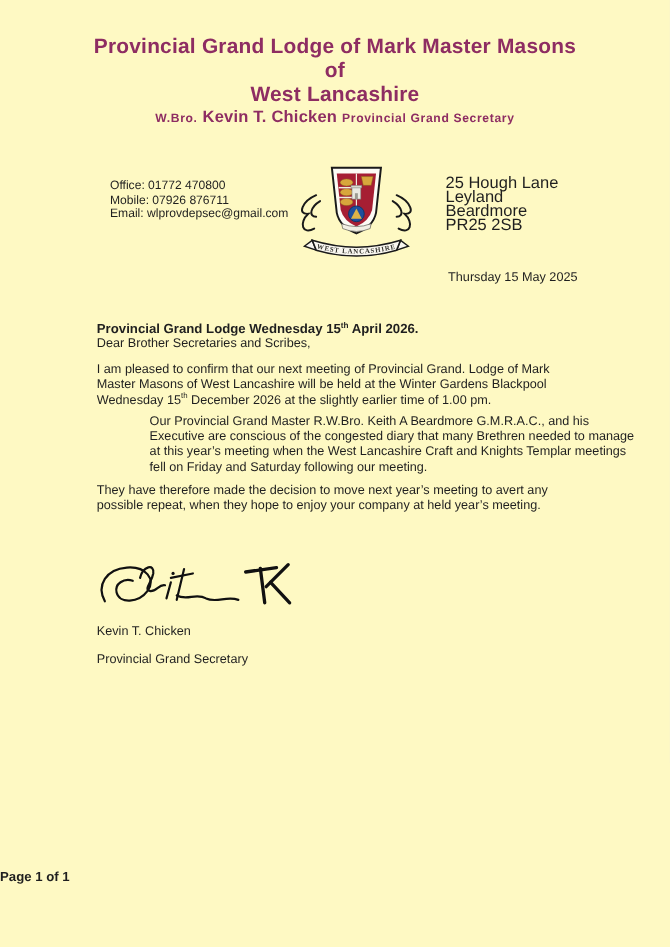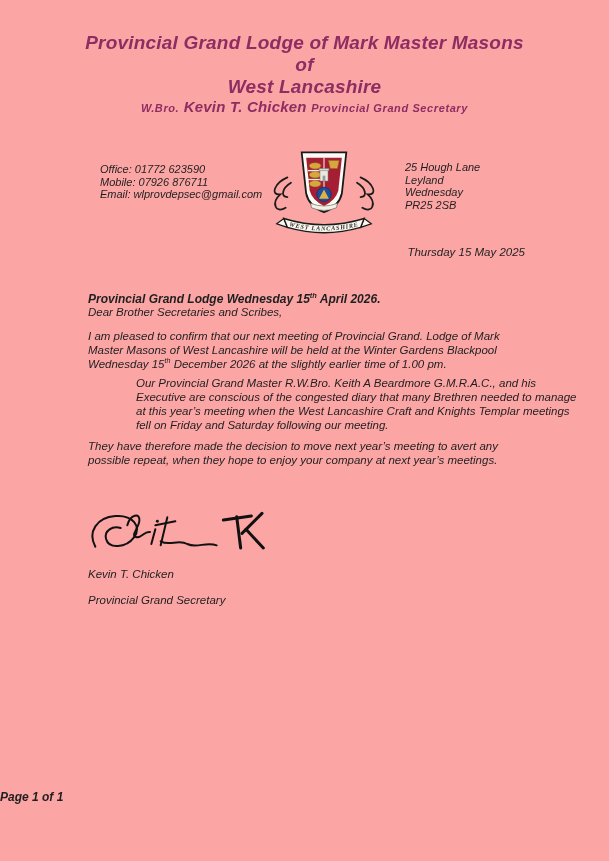--- a/index.html
+++ b/index.html
@@ -1,44 +1,43 @@
 <!DOCTYPE html>
 <html><head>
 <meta charset="utf-8">
 <style>
   html, body { margin:0; padding:0; background:#e9e9e9; }
   .page {
     position: relative;
     width: 609px;
     height: 861px;
     margin: 0 auto;
-    background: #fca5a5;
+    background: #fef9c3;
     font-family: "Liberation Sans", "DejaVu Sans", sans-serif;
     color: #1f1f1f;
     overflow: hidden;
-    font-style: italic;
   }
   
   .header {
     position: absolute; top: 32px; left: 0; right: 0;
     text-align: center; color: #8e2d62;
   }
   .title-line { font-size: 19px; font-weight: bold; line-height: 22px; letter-spacing: .2px; }
   .sec-line { margin-top: 0; }
   .sec-small { font-size: 11px; font-weight: bold; letter-spacing: .6px; }
   .sec-name  { font-size: 15px; font-weight: bold; letter-spacing: .2px; }
   
   .contact {
     position: absolute; top: 163px; left: 100px;
     font-size: 11px; line-height: 12.5px;
   }
   .crest { position: absolute; top: 147px; left: 266px; width: 116px; height: 93px; }
   .address {
     position: absolute; top: 161px; left: 405px;
-    font-size: 11px; line-height: 12.5px;
+    font-size: 15px; line-height: 12.5px;
   }
   
   .dateline {
     position: absolute; top: 246px; left: 88px; width: 437px;
     text-align: right; font-size: 11.5px;
   }
   .subject {
     position: absolute; top: 268px; left: 88px; width: 442px;
     font-size: 12px; font-weight: bold; margin-top: 24px;
   }
@@ -73,21 +72,21 @@
     <div class="title-line">of</div>
     <div class="title-line">West Lancashire</div>
     <div class="sec-line">
       <span class="sec-small">W.Bro.</span>
       <span class="sec-name">Kevin T. Chicken</span>
       <span class="sec-small">Provincial Grand Secretary</span>
     </div>
   </div>
 
   <div class="contact">
-    <div>Office: 01772 623590</div>
+    <div>Office: 01772 470800</div>
     <div>Mobile: 07926 876711</div>
     <div>Email: wlprovdepsec@gmail.com</div>
   </div>
 
   <svg class="crest" viewBox="0 0 130 104" xmlns="http://www.w3.org/2000/svg">
 
     <g stroke="#1a1a1a" stroke-width="2" fill="none" stroke-linecap="round">
       <path d="M24,34 C10,40 4,54 16,53 C6,62 10,75 22,68"></path>
       <path d="M28,40 C18,46 16,56 24,56"></path>
       <path d="M106,34 C120,40 126,54 114,53 C124,62 120,75 108,68"></path>
@@ -124,35 +123,35 @@
     <path d="M20,80 Q65,94 110,80 L106,90 Q65,102 24,90 Z" fill="#f8f6ef" stroke="#1a1a1a" stroke-width="1.6"></path>
     <path id="crestArc" d="M24,88 Q65,99 106,88" fill="none"></path>
     <text class="crest-banner-text" text-anchor="middle">
       <textPath href="#crestArc" startOffset="50%">WEST LANCASHIRE</textPath>
     </text>
   </svg>
 
   <div class="address">
     <div>25 Hough Lane</div>
     <div>Leyland</div>
-    <div>Wednesday</div>
+    <div>Beardmore</div>
     <div>PR25 2SB</div>
   </div>
 
   <div class="dateline">Thursday 15 May 2025</div>
 
   <div class="subject"><span>Provincial Grand Lodge Wednesday 15</span><sup>th</sup><span> April 2026.</span></div>
 
   <div class="bodyblock greeting">Dear Brother Secretaries and Scribes,</div>
 
   <div class="bodyblock para1"><span>I am pleased to confirm that our next meeting of Provincial Grand. Lodge of Mark Master Masons of West Lancashire will be held at the Winter Gardens Blackpool Wednesday 15</span><sup>th</sup><span> December 2026 at the slightly earlier time of 1.00 pm.</span></div>
 
   <div class="bodyblock para2">Our Provincial Grand Master R.W.Bro. Keith A Beardmore G.M.R.A.C., and his Executive are conscious of the congested diary that many Brethren needed to manage at this year’s meeting when the West Lancashire Craft and Knights Templar meetings fell on Friday and Saturday following our meeting.</div>
 
-  <div class="bodyblock para3">They have therefore made the decision to move next year’s meeting to avert any possible repeat, when they hope to enjoy your company at next year’s meetings.</div>
+  <div class="bodyblock para3">They have therefore made the decision to move next year’s meeting to avert any possible repeat, when they hope to enjoy your company at held year’s meeting.</div>
 
 
   <svg class="signature" viewBox="0 0 270 85" xmlns="http://www.w3.org/2000/svg">
     <g stroke="#111111" fill="none" stroke-linecap="round" stroke-linejoin="round">
       <g stroke-width="3">
         <path d="M14,60 C2,38 16,16 44,14 C70,12 84,30 72,46 C60,62 34,64 30,48 C27,36 40,28 52,32"></path>
         <path d="M62,28 C66,12 82,8 80,22 C78,34 66,44 76,46 C84,47 88,36 96,38"></path>
         <path d="M104,34 L98,56"></path>
         <circle cx="107" cy="22" r="2.2" fill="#111111" stroke="none"></circle>
         <path d="M122,16 L112,58"></path>

